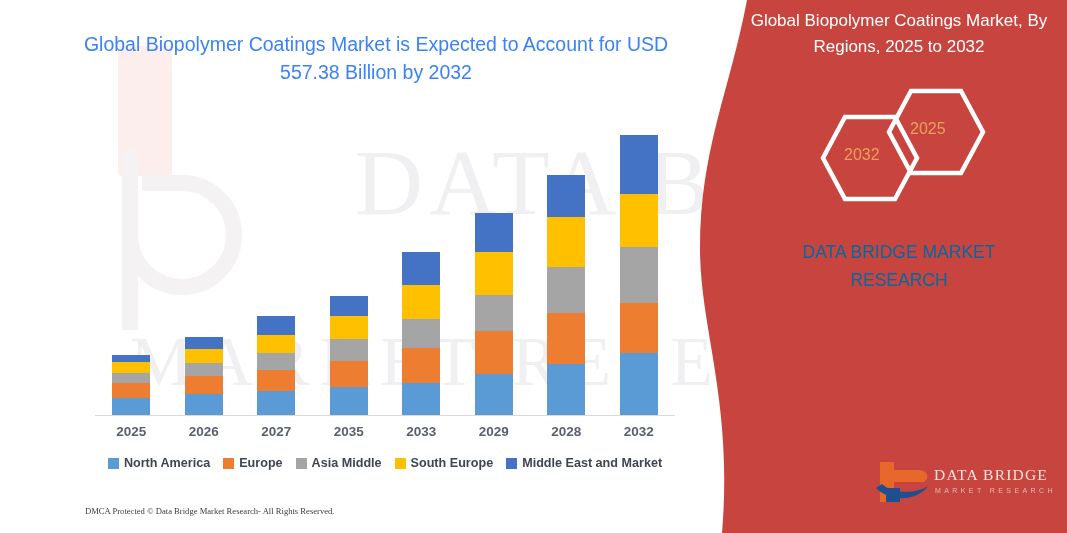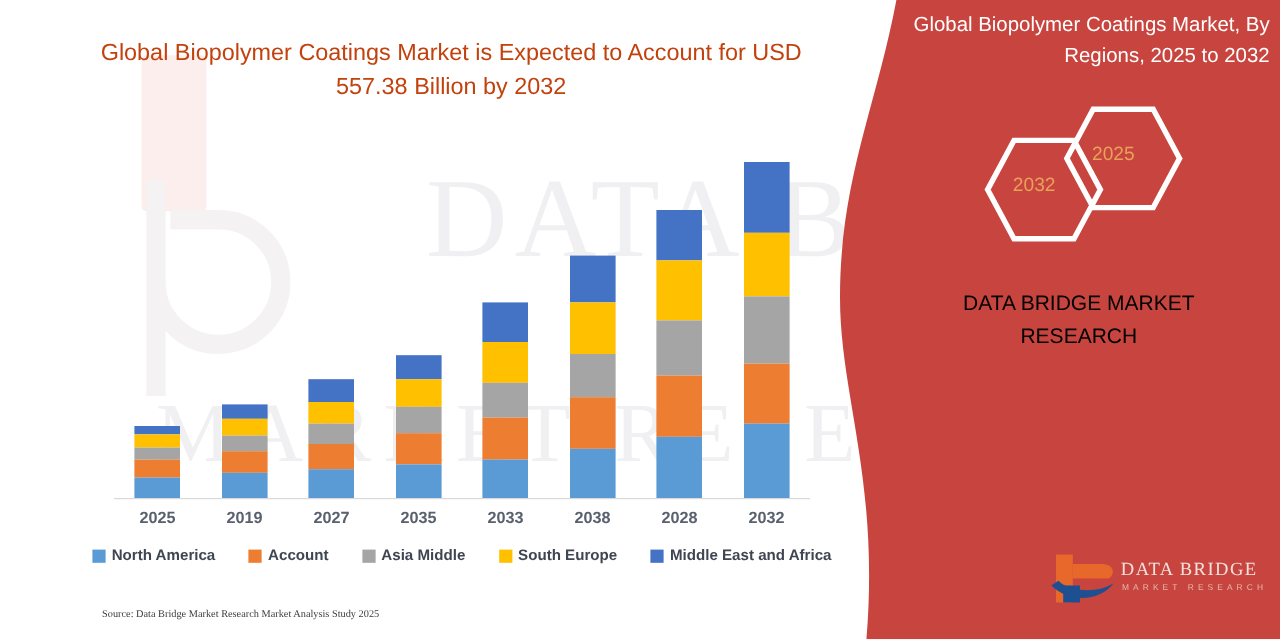--- a/index.html
+++ b/index.html
@@ -47,21 +47,21 @@
   }
 
   
   .chart-title {
     position: absolute;
     left: 70px; top: 30px;
     width: 612px;
     text-align: center;
     font-size: 19.5px;
     line-height: 28px;
-    color: #c2410c;
+    color: #3b82f6;
     z-index: 5;
   }
 
   
   .chart-area {
     position: absolute;
     left: 95px; top: 110px;
     width: 580px; height: 306px;
     z-index: 4;
   }
@@ -105,21 +105,21 @@
   }
 
   
   .legend {
     position: absolute;
     left: 95px; top: 456px;
     width: 580px;
     display: flex;
     align-items: flex-start;
     justify-content: center;
-    gap: 28px;
+    gap: 13px;
     z-index: 5;
   }
   .legend-item { display: flex; align-items: center; gap: 5px; }
   .legend-swatch { width: 11px; height: 11px; display: inline-block; }
   .legend-label {
     font-size: 12.6px;
     font-weight: bold;
     color: #3f4652;
     white-space: nowrap;
   }
@@ -150,21 +150,21 @@
   .panel-content {
     position: absolute;
     left: 730px; top: 0;
     width: 337px; height: 533px;
     z-index: 7;
   }
   .panel-title {
     position: absolute;
     left: 10px; top: 8px;
     width: 318px;
-    text-align: right;
+    text-align: center;
     font-size: 17px;
     line-height: 26px;
     color: #ffffff;
   }
   .hex-wrap {
     position: absolute;
     left: 90px; top: 88px;
     width: 170px; height: 110px;
   }
   .hex { position: absolute; }
@@ -174,21 +174,21 @@
     color: #e8a05b;
     font-family: "Liberation Sans", sans-serif;
   }
   .brand-name {
     position: absolute;
     left: 38px; top: 238px;
     width: 262px;
     text-align: center;
     font-size: 17.5px;
     line-height: 28px;
-    color: #000000;
+    color: #0369a1;
   }
   .logo-wrap {
     position: absolute;
     left: 142px; top: 458px;
     width: 180px; height: 56px;
   }
   .logo-text-main {
     position: absolute;
     left: 62px; top: 8px;
     font-family: "Liberation Serif", serif;
@@ -279,54 +279,54 @@
           <div class="seg" style="height: 53px; background: rgb(255, 192, 0);"></div>
           <div class="seg" style="height: 56px; background: rgb(165, 165, 165);"></div>
           <div class="seg" style="height: 50px; background: rgb(237, 125, 49);"></div>
           <div class="seg" style="height: 62px; background: rgb(91, 155, 213);"></div>
         </div>
       </div>
   </div>
 
   <div class="x-labels" id="x-labels">
       <span>2025</span>
-      <span>2019</span>
+      <span>2026</span>
       <span>2027</span>
       <span>2035</span>
       <span>2033</span>
-      <span>2038</span>
+      <span>2029</span>
       <span>2028</span>
       <span>2032</span>
     </div>
 
   <div class="legend" id="legend">
       <div class="legend-item">
         <span class="legend-swatch" style="background: rgb(91, 155, 213);"></span>
         <span class="legend-label">North America</span>
       </div>
       <div class="legend-item">
         <span class="legend-swatch" style="background: rgb(237, 125, 49);"></span>
-        <span class="legend-label">Account</span>
+        <span class="legend-label">Europe</span>
       </div>
       <div class="legend-item">
         <span class="legend-swatch" style="background: rgb(165, 165, 165);"></span>
         <span class="legend-label">Asia Middle</span>
       </div>
       <div class="legend-item">
         <span class="legend-swatch" style="background: rgb(255, 192, 0);"></span>
         <span class="legend-label">South Europe</span>
       </div>
       <div class="legend-item">
         <span class="legend-swatch" style="background: rgb(68, 114, 196);"></span>
-        <span class="legend-label">Middle East and Africa</span>
+        <span class="legend-label">Middle East and Market</span>
       </div>
     </div>
 
   <div class="footer">
-    <span>Source: Data Bridge Market Research  Market Analysis Study 2025</span>
+    <span>DMCA Protected © Data Bridge Market Research-  All Rights Reserved.</span>
   </div>
 
   <div class="red-panel">
     <svg width="1067" height="533" viewBox="0 0 1067 533">
       <path d="M747,0 C730,90 700,150 700,248 C700,330 733,400 722,533 L1067,533 L1067,0 Z" fill="#c8453f"></path>
     </svg>
   </div>
 
   <div class="panel-content">
     <div class="panel-title">Global Biopolymer Coatings Market, By Regions, 2025 to 2032</div>

